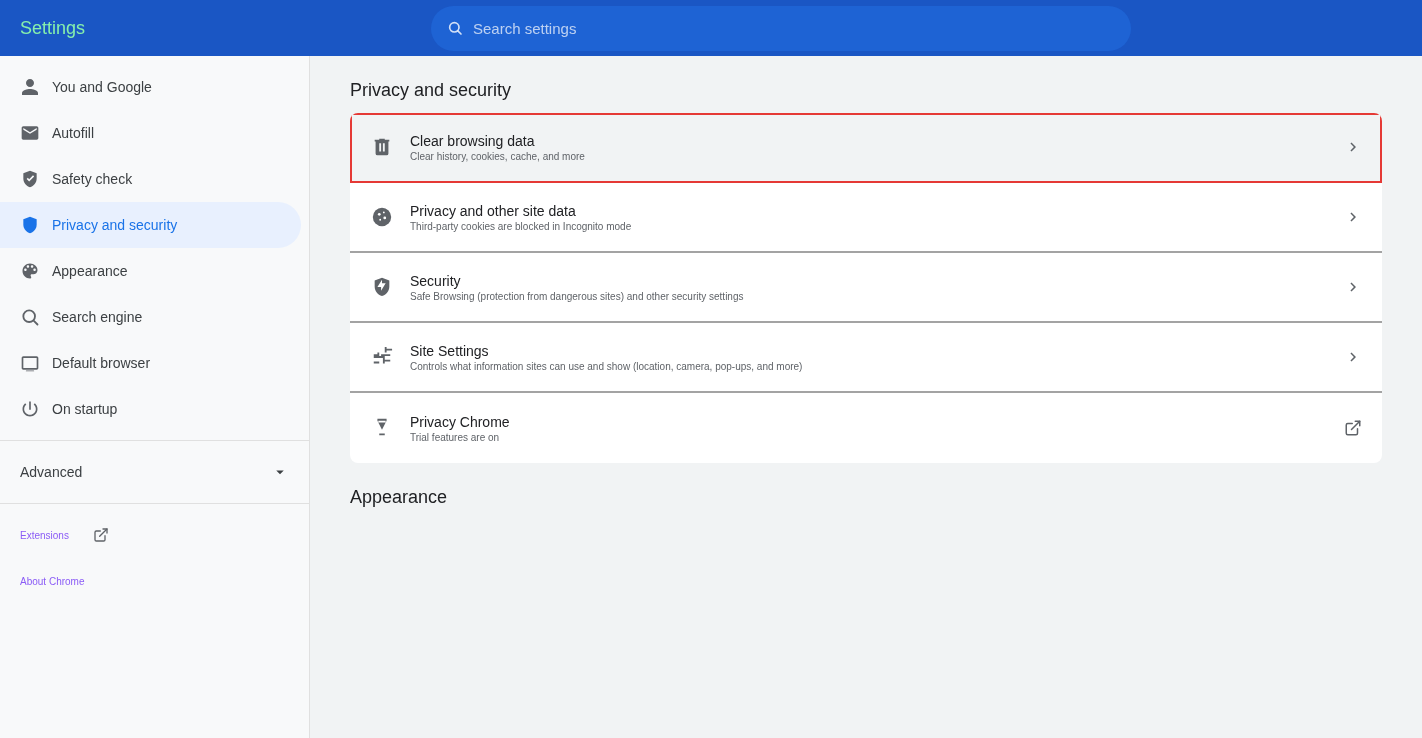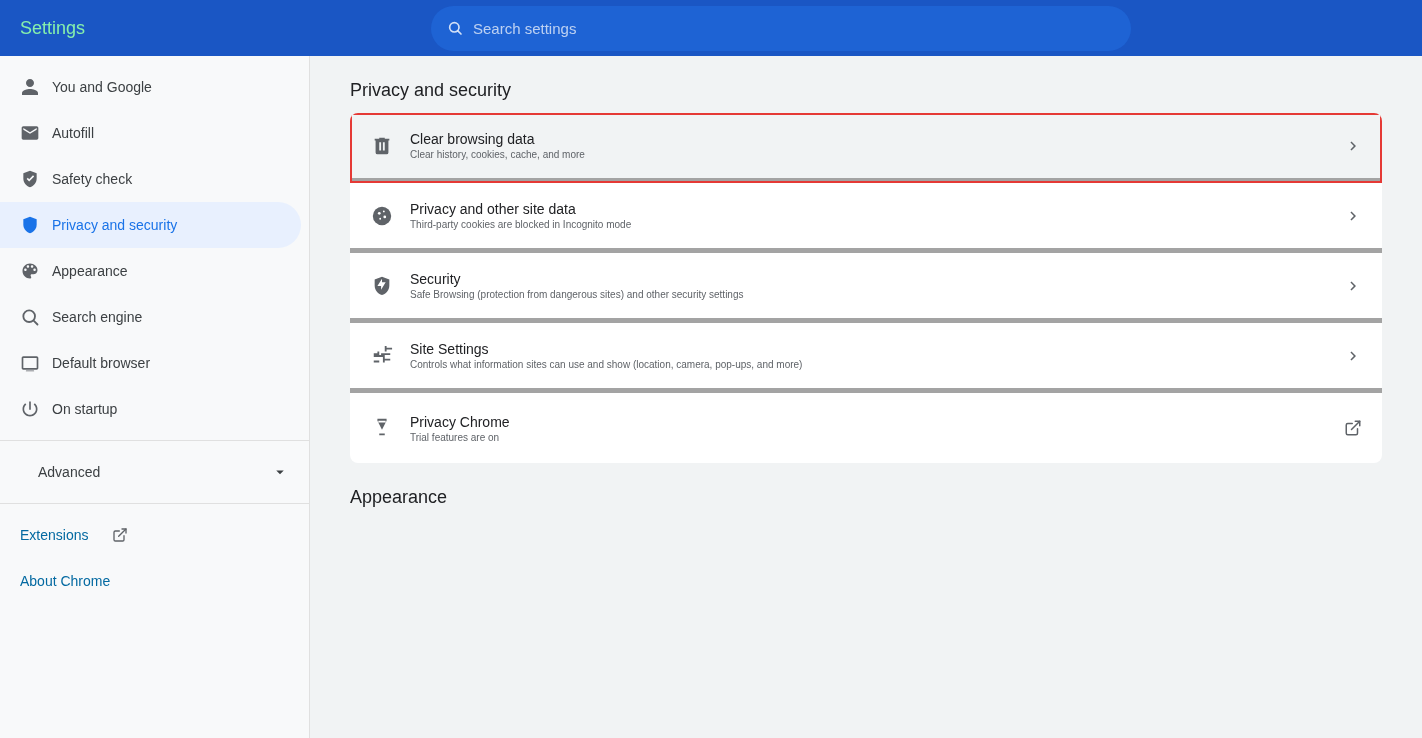--- a/index.html
+++ b/index.html
@@ -83,28 +83,28 @@
     .sidebar-section {
       display: flex;
       align-items: center;
       padding: 10px 20px;
       cursor: pointer;
       color: #3c4043;
       font-size: 14px;
       gap: 8px;
       min-height: 46px;
     }
-    .sidebar-section .section-label { flex: 1; margin-left: 18px; }
+    .sidebar-section .section-label { flex: 1; }
     .sidebar-ext {
       display: flex;
       align-items: center;
       padding: 10px 20px;
       cursor: pointer;
-      color: #0369a1;
-      font-size: 14px;
+      color: #8b5cf6;
+      font-size: 10px;
       gap: 24px;
       min-height: 46px;
     }
 
     
     .main {
       flex: 1;
       overflow-y: auto;
       padding: 24px 40px;
       background: #f1f3f4;
@@ -121,21 +121,21 @@
       background: white;
       border-radius: 8px;
       margin-bottom: 24px;
       overflow: hidden;
     }
 
     .card-item {
       display: flex;
       align-items: center;
       padding: 16px 20px;
-      border-bottom: 5px solid #a3a3a3;
+      border-bottom: 2px solid #a3a3a3;
       cursor: pointer;
       gap: 16px;
       min-height: 70px;
     }
     .card-item:last-child { border-bottom: none; }
     .card-item.highlighted {
       background: #f1f3f4;
       outline: 2px solid #e53935;
       outline-offset: -2px;
     }

